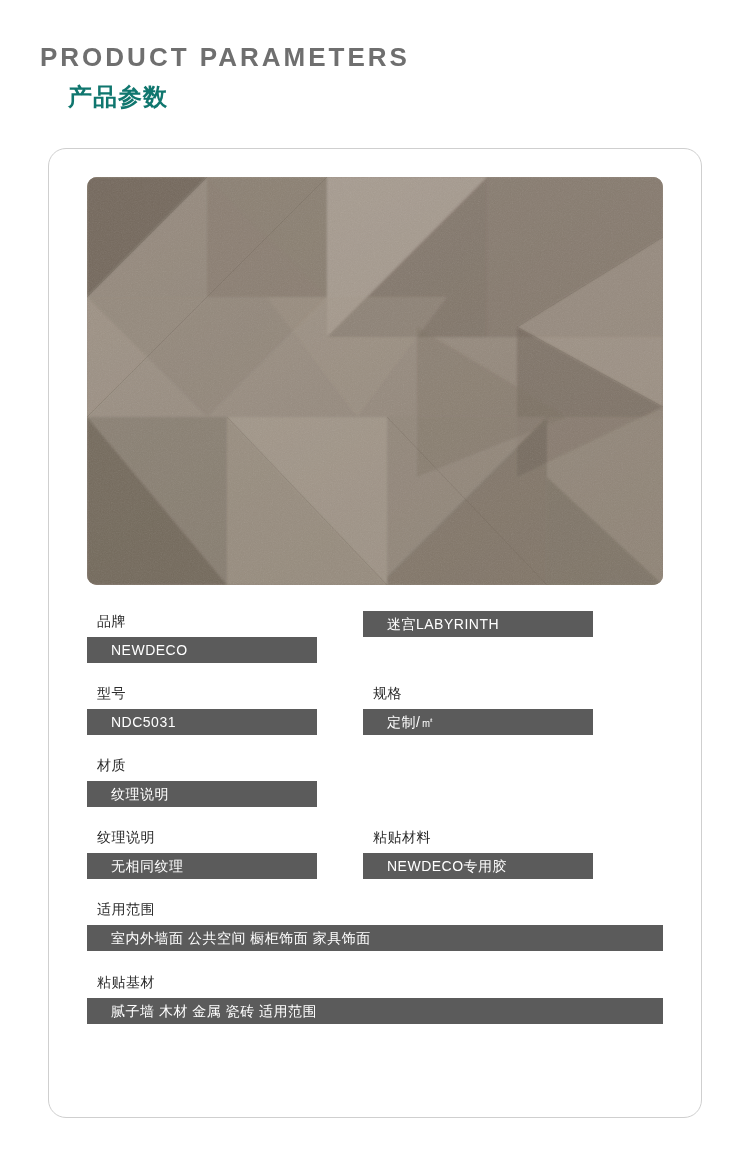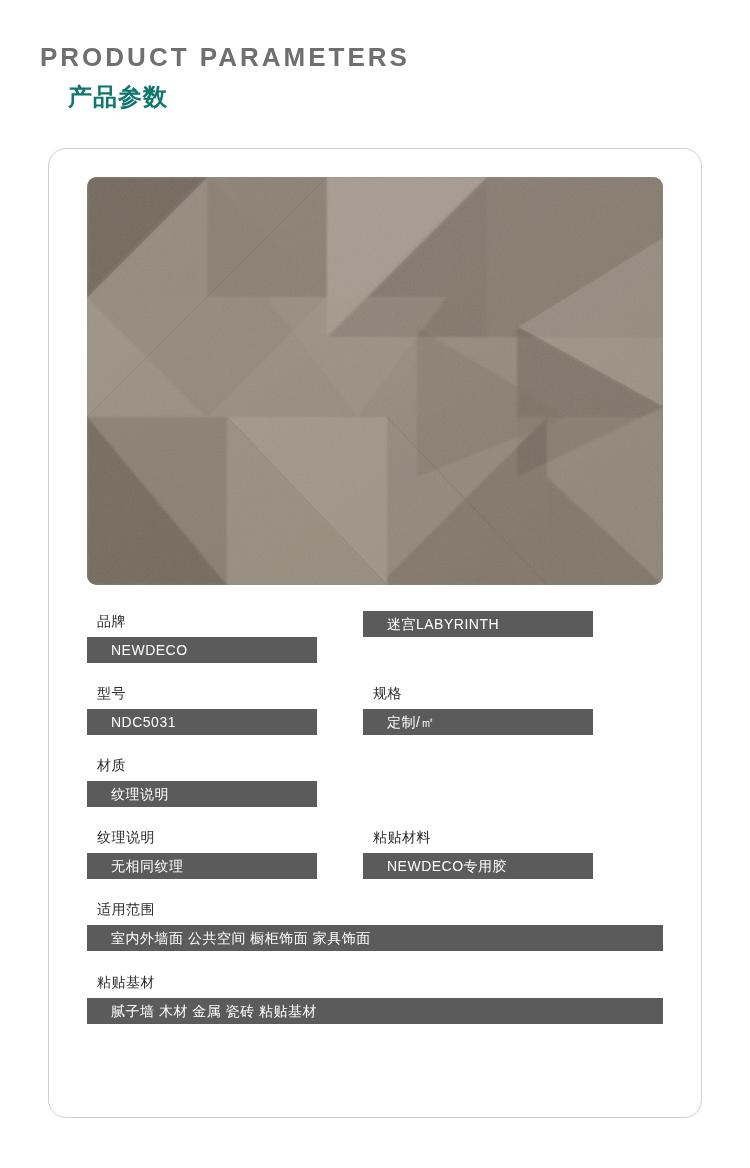--- a/index.html
+++ b/index.html
@@ -230,19 +230,19 @@
       <div class="row" style="margin-top:14px;">
         <div class="cell wide">
           <div class="lbl">适用范围</div>
           <div class="val">室内外墙面 公共空间 橱柜饰面 家具饰面</div>
         </div>
       </div>
 
       <div class="row" style="margin-top:21px;">
         <div class="cell wide">
           <div class="lbl">粘贴基材</div>
-          <div class="val">腻子墙 木材 金属 瓷砖 粘贴基材</div>
+          <div class="val">腻子墙 木材 金属 瓷砖 适用范围</div>
         </div>
       </div>
 
     </div>
   </div>
 </div>
 
 </body></html>

